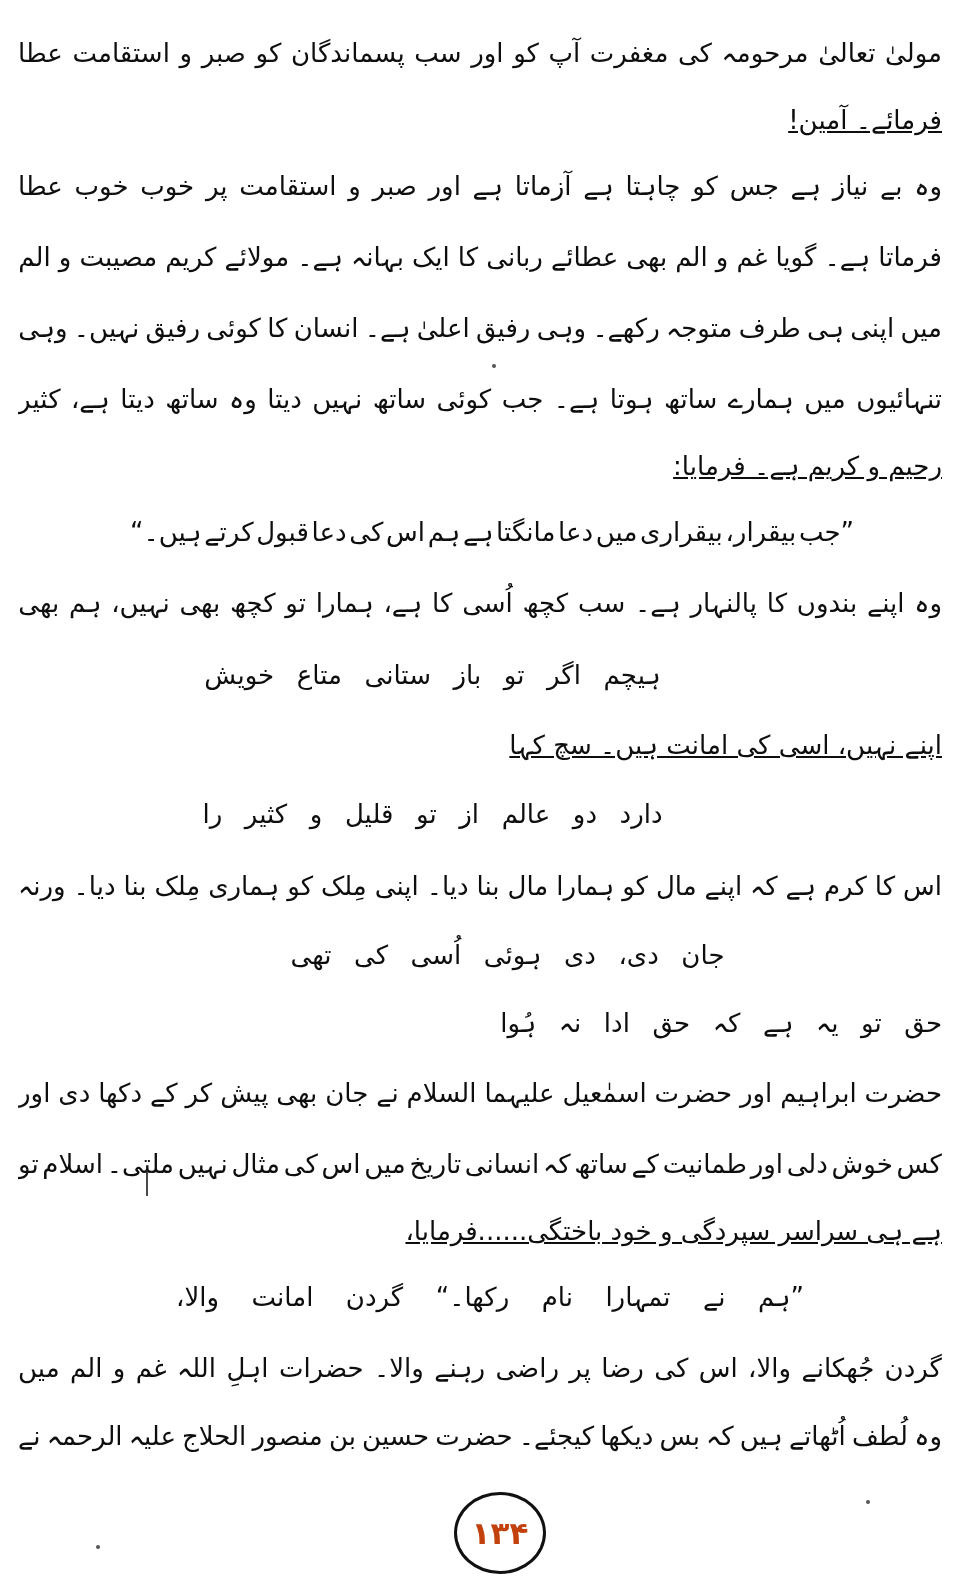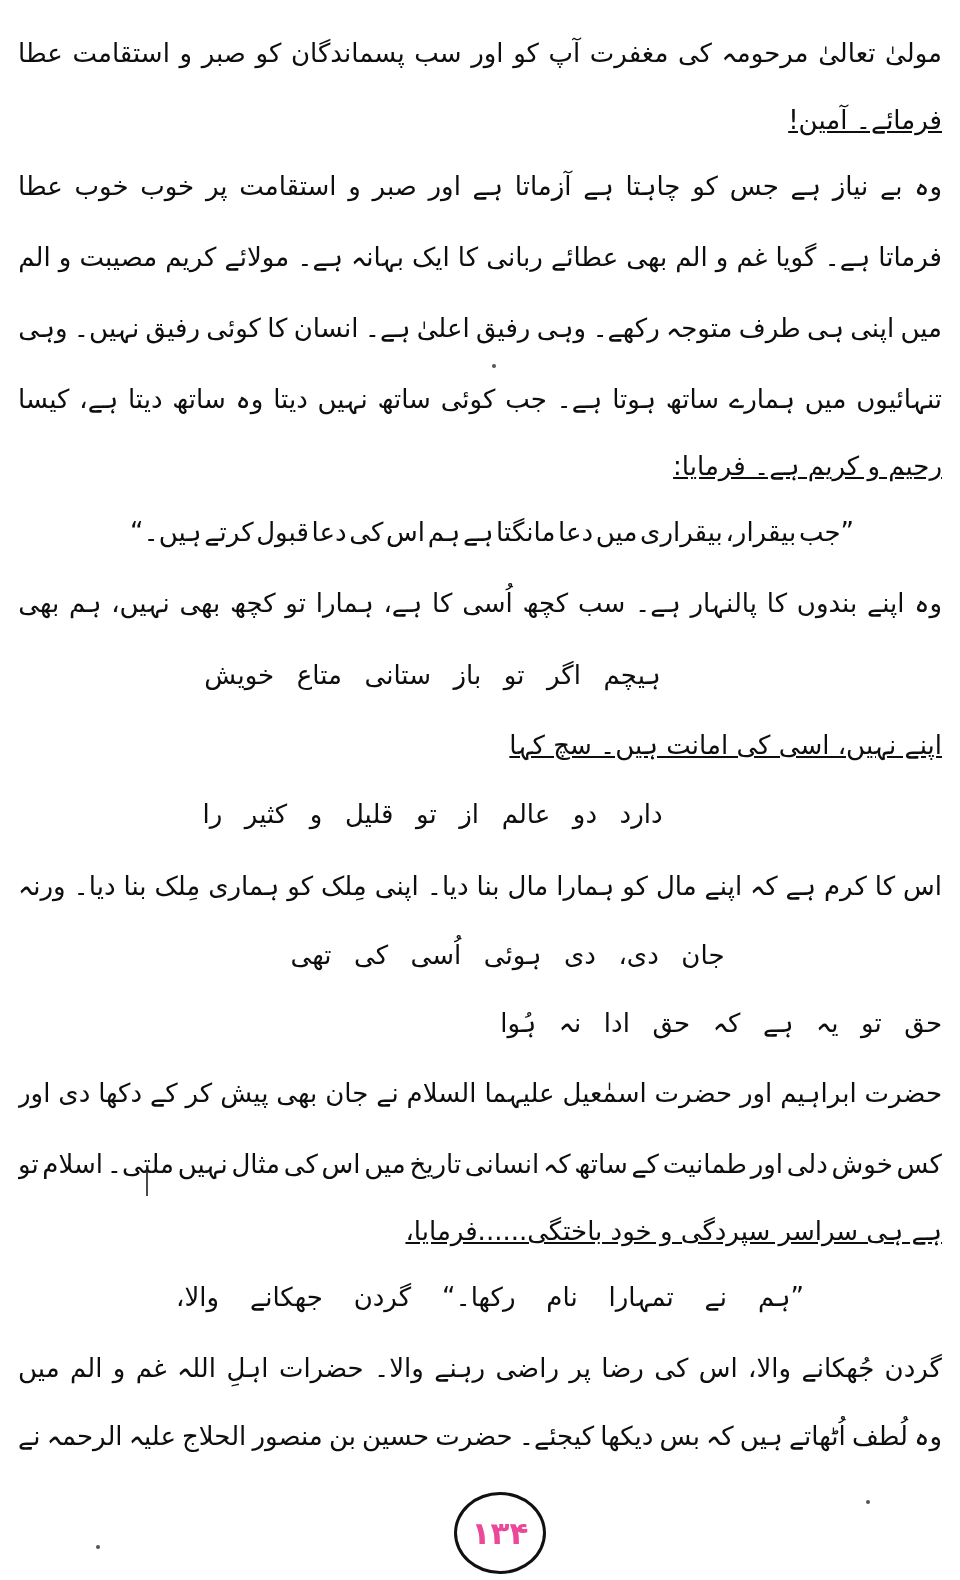--- a/index.html
+++ b/index.html
@@ -58,21 +58,21 @@
     border: 3px solid #111;
     border-radius: 50%;
     display: flex;
     align-items: center;
     justify-content: center;
   }
   .pagenum {
     font-size: 31px;
     font-weight: bold;
     direction: rtl;
-    color: #ec4899;
+    color: #c2410c;
   }
   
   .artifact { position: absolute; background: #2a2a2a; }
   .dot { width: 4px; height: 4px; border-radius: 50%; opacity: 0.8; }
   .vline { width: 2px; height: 26px; opacity: 0.85; }
 </style>
 </head>
 <body>
 
 <div class="page">
@@ -162,21 +162,21 @@
         <span>ہے۔</span>
         <span>جب</span>
         <span>کوئی</span>
         <span>ساتھ</span>
         <span>نہیں</span>
         <span>دیتا</span>
         <span>وہ</span>
         <span>ساتھ</span>
         <span>دیتا</span>
         <span>ہے،</span>
-        <span>کیسا</span>
+        <span>کثیر</span>
       </div>
     <div class="ln end h62">رحیم و کریم ہے۔ فرمایا:</div>
     <div class="ln just q1">
         <span>”جب</span>
         <span>بیقرار،</span>
         <span>بیقراری</span>
         <span>میں</span>
         <span>دعا</span>
         <span>مانگتا</span>
         <span>ہے</span>
@@ -274,21 +274,21 @@
         <span>تو</span>
       </div>
     <div class="ln end h62">ہے ہی سراسر سپردگی و خود باختگی......فرمایا،</div>
     <div class="ln just q2">
         <span>”ہم</span>
         <span>نے</span>
         <span>تمہارا</span>
         <span>نام</span>
         <span>رکھا۔“</span>
         <span>گردن</span>
-        <span>جھکانے</span>
+        <span>امانت</span>
         <span>والا،</span>
       </div>
     <div class="ln just">
         <span>گردن</span>
         <span>جُھکانے</span>
         <span>والا،</span>
         <span>اس</span>
         <span>کی</span>
         <span>رضا</span>
         <span>پر</span>

